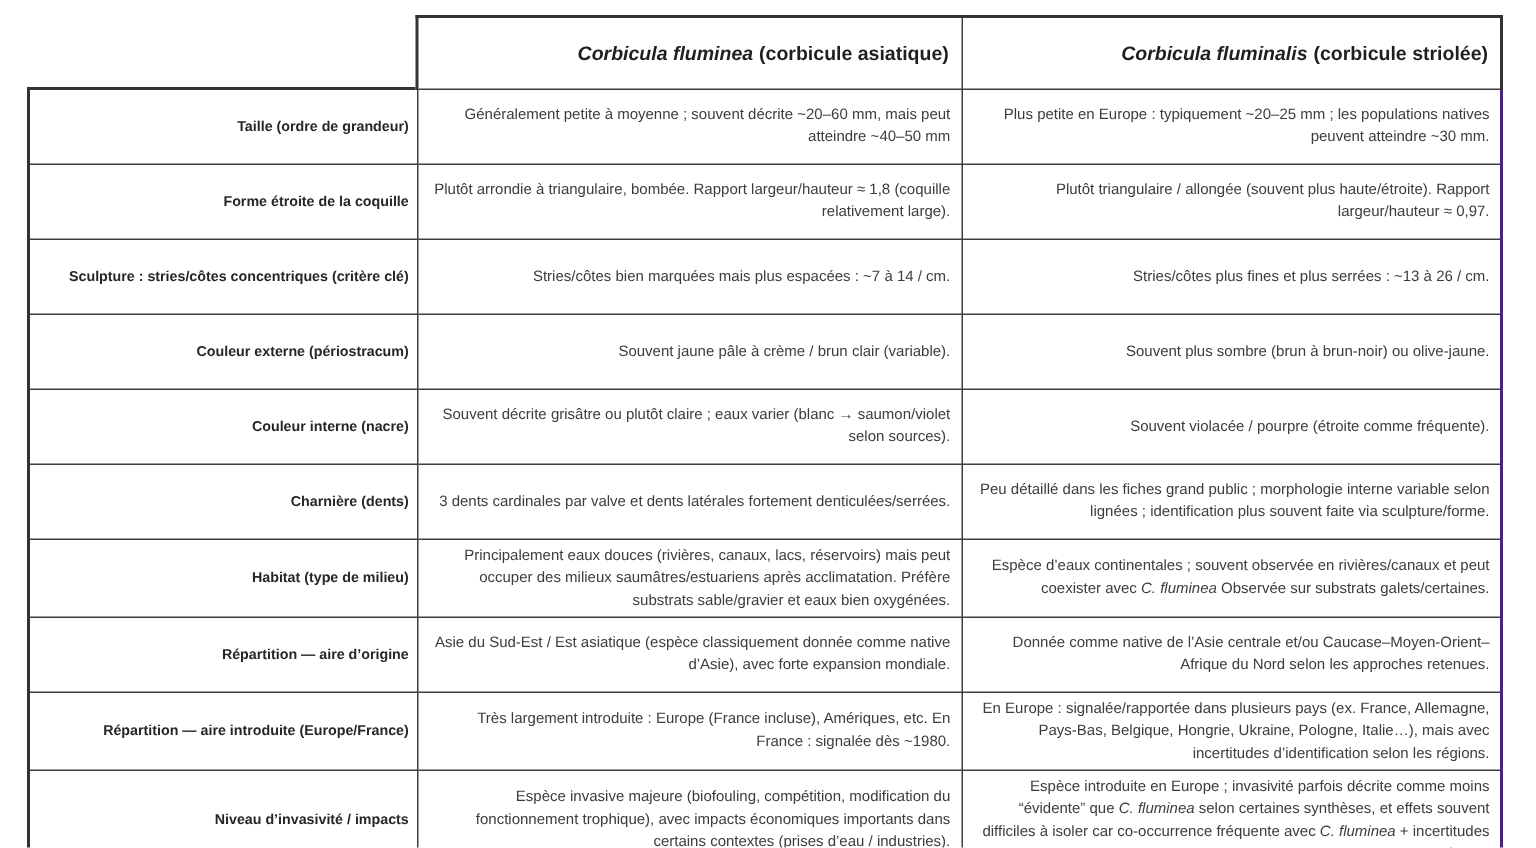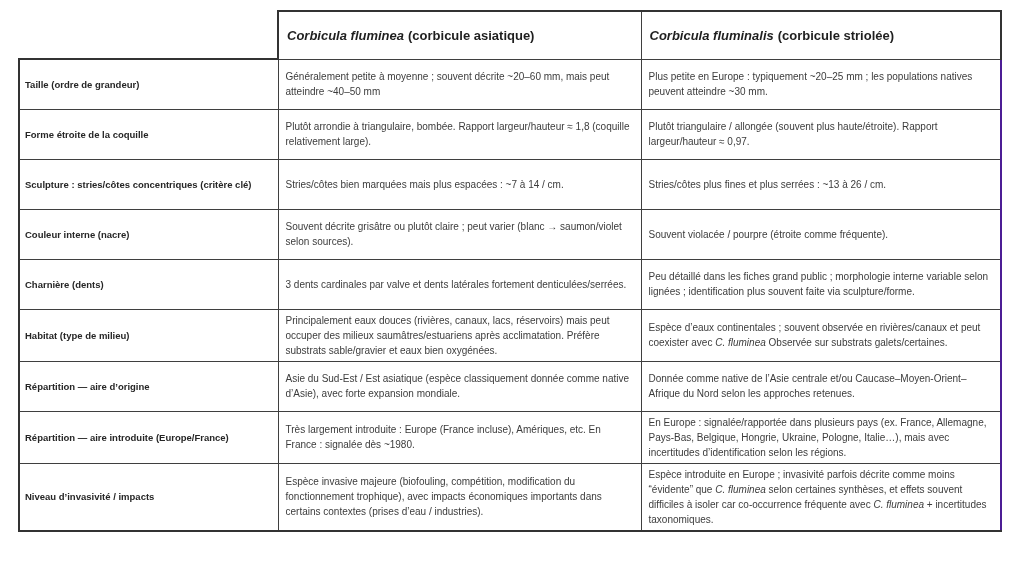--- a/index.html
+++ b/index.html
@@ -11,21 +11,21 @@
   }
   .page { padding: 10px 24px 0 18px; }
 
   table.compare {
     border-collapse: collapse;
     width: 982px;
     table-layout: fixed;
   }
   td, th {
     border: 1px solid #3f3f3f;
-    text-align: left;
+    text-align: right;
     vertical-align: middle;
     overflow: hidden;
   }
 
   
   th.corner { border: none; }
   th.colhead {
     height: 48px;
     font-size: 13px;
     color: #1f1f1f;
@@ -89,22 +89,27 @@
         <td class="label">Forme étroite de la coquille</td>
         <td class="val c1">Plutôt arrondie à triangulaire, bombée. Rapport largeur/hauteur ≈ 1,8 (coquille relativement large).</td>
         <td class="val c2">Plutôt triangulaire / allongée (souvent plus haute/étroite). Rapport largeur/hauteur ≈ 0,97.</td>
       </tr>
       <tr class="body">
         <td class="label">Sculpture : stries/côtes concentriques (critère clé)</td>
         <td class="val c1">Stries/côtes bien marquées mais plus espacées : ~7 à 14 / cm.</td>
         <td class="val c2">Stries/côtes plus fines et plus serrées : ~13 à 26 / cm.</td>
       </tr>
       <tr class="body">
+        <td class="label">Couleur externe (périostracum)</td>
+        <td class="val c1">Souvent jaune pâle à crème / brun clair (variable).</td>
+        <td class="val c2">Souvent plus sombre (brun à brun-noir) ou olive-jaune.</td>
+      </tr>
+      <tr class="body">
         <td class="label">Couleur interne (nacre)</td>
-        <td class="val c1">Souvent décrite grisâtre ou plutôt claire ; peut varier (blanc → saumon/violet selon sources).</td>
+        <td class="val c1">Souvent décrite grisâtre ou plutôt claire ; eaux varier (blanc → saumon/violet selon sources).</td>
         <td class="val c2">Souvent violacée / pourpre (étroite comme fréquente).</td>
       </tr>
       <tr class="body">
         <td class="label">Charnière (dents)</td>
         <td class="val c1">3 dents cardinales par valve et dents latérales fortement denticulées/serrées.</td>
         <td class="val c2">Peu détaillé dans les fiches grand public ; morphologie interne variable selon lignées ; identification plus souvent faite via sculpture/forme.</td>
       </tr>
       <tr class="body">
         <td class="label">Habitat (type de milieu)</td>
         <td class="val c1">Principalement eaux douces (rivières, canaux, lacs, réservoirs) mais peut occuper des milieux saumâtres/estuariens après acclimatation. Préfère substrats sable/gravier et eaux bien oxygénées.</td>

